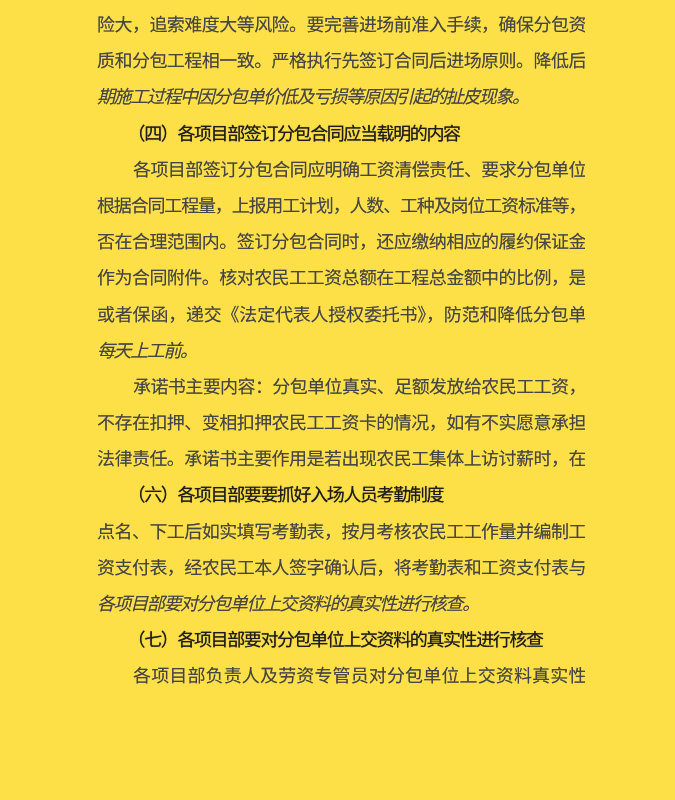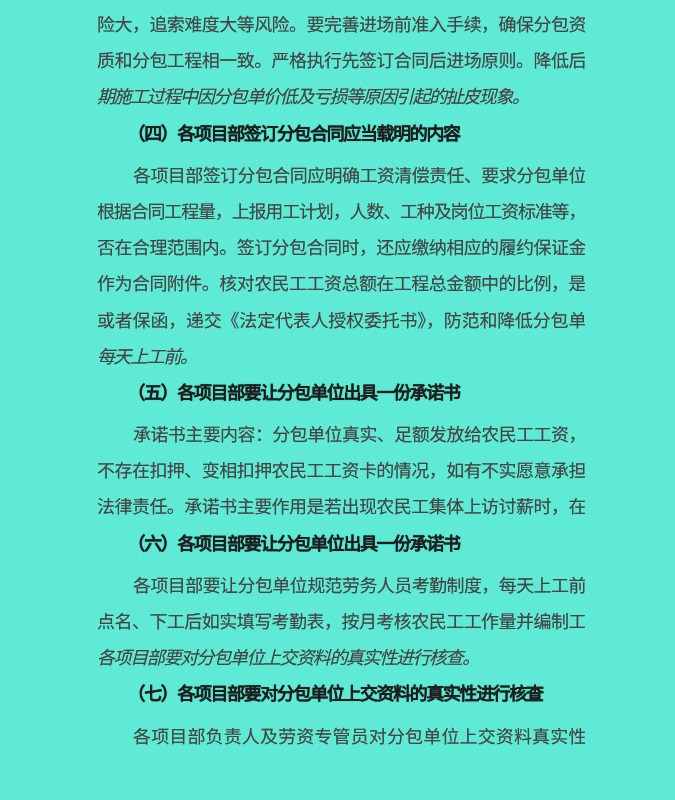--- a/index.html
+++ b/index.html
@@ -5,48 +5,47 @@
   html, body {
     margin: 0;
     padding: 0;
     background: #f6f6f6;
   }
   .page {
     position: relative;
     width: 675px;
     height: 800px;
     margin: 0;
-    background: #5eead4;
+    background: #fde047;
     overflow: hidden;
     box-sizing: border-box;
     padding: 7px 90px 0 97px;
     font-family: "Liberation Serif", "DejaVu Serif", serif;
     font-size: 18px;
     color: #454545;
     text-shadow: 0 0 0.6px rgba(80,80,80,0.55);
   }
   .line {
     line-height: 36.2px;
     height: 36.2px;
     letter-spacing: -1.4px;
     text-align: justify;
     text-align-last: justify;
     text-justify: inter-character;
     overflow: hidden;
   }
   .line.indent {
     text-indent: 2em;
-    margin-top: 6px;
   }
   .line.para-end {
     text-align-last: left;
     font-style: italic;
   }
   .line.heading {
-    font-weight: bold;
+    font-weight: normal;
     color: #1d1d1d;
     text-indent: 1.7em;
     text-align: right;
     text-align-last: left;
     text-shadow: 0 0 0.7px rgba(25,25,25,0.8);
   }
 </style>
 </head>
 <body>
 
@@ -55,24 +54,23 @@
       <div class="line">险大，追索难度大等风险。要完善进场前准入手续，确保分包资</div>
       <div class="line">质和分包工程相一致。严格执行先签订合同后进场原则。降低后</div>
       <div class="line para-end">期施工过程中因分包单价低及亏损等原因引起的扯皮现象。</div>
       <div class="line heading">（四）各项目部签订分包合同应当载明的内容</div>
       <div class="line indent">各项目部签订分包合同应明确工资清偿责任、要求分包单位</div>
       <div class="line">根据合同工程量，上报用工计划，人数、工种及岗位工资标准等，</div>
       <div class="line">否在合理范围内。签订分包合同时，还应缴纳相应的履约保证金</div>
       <div class="line">作为合同附件。核对农民工工资总额在工程总金额中的比例，是</div>
       <div class="line">或者保函，递交《法定代表人授权委托书》，防范和降低分包单</div>
       <div class="line para-end">每天上工前。</div>
-      <div class="line heading">（五）各项目部要让分包单位出具一份承诺书</div>
       <div class="line indent">承诺书主要内容：分包单位真实、足额发放给农民工工资，</div>
       <div class="line">不存在扣押、变相扣押农民工工资卡的情况，如有不实愿意承担</div>
       <div class="line">法律责任。承诺书主要作用是若出现农民工集体上访讨薪时，在</div>
-      <div class="line heading">（六）各项目部要让分包单位出具一份承诺书</div>
-      <div class="line indent">各项目部要让分包单位规范劳务人员考勤制度，每天上工前</div>
+      <div class="line heading">（六）各项目部要要抓好入场人员考勤制度</div>
       <div class="line">点名、下工后如实填写考勤表，按月考核农民工工作量并编制工</div>
+      <div class="line">资支付表，经农民工本人签字确认后，将考勤表和工资支付表与</div>
       <div class="line para-end">各项目部要对分包单位上交资料的真实性进行核查。</div>
       <div class="line heading">（七）各项目部要对分包单位上交资料的真实性进行核查</div>
       <div class="line indent">各项目部负责人及劳资专管员对分包单位上交资料真实性</div>
     </div>
 </div>
 
 </body></html>

